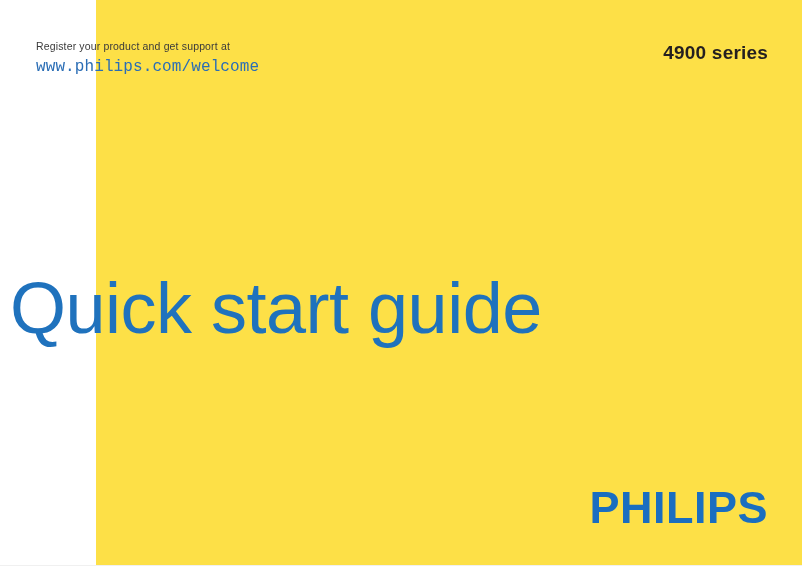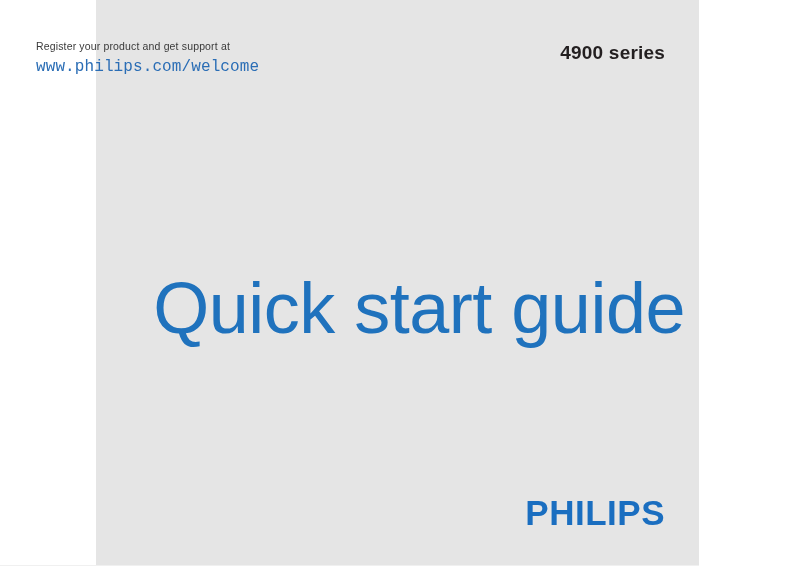--- a/index.html
+++ b/index.html
@@ -3,23 +3,23 @@
 <meta charset="utf-8">
 <title>Philips Quick start guide cover</title>
 <style>
   html, body {
     margin: 0;
     padding: 0;
     background: #ffffff;
   }
   .page {
     position: relative;
-    width: 699px;
+    width: 802px;
     height: 566px;
-    background: #e5e5e5;
+    background: #fde047;
     overflow: hidden;
     font-family: "Liberation Sans", sans-serif;
     border-bottom: 1px solid #f0f0f0;
     box-sizing: border-box;
   }
   
   .left-band {
     position: absolute;
     left: 0;
     top: 0;
@@ -60,21 +60,21 @@
     letter-spacing: 0.2px;
     white-space: nowrap;
     font-weight: bold;
   }
 
   .title {
     position: absolute;
     left: 0;
     right: 0;
     top: 272px;
-    text-align: right;
+    text-align: left;
     font-family: "Liberation Sans", sans-serif;
     font-weight: 300;
     font-size: 72px;
     line-height: 1;
     color: #1f72bd;
     letter-spacing: -0.5px;
     white-space: nowrap;
     padding-left: 24px;
   }
   
@@ -82,21 +82,21 @@
     display: inline-block;
     transform: translateX(-14px);
   }
 
   .logo {
     position: absolute;
     right: 34px;
     bottom: 35px;
     font-family: "Liberation Sans", sans-serif;
     font-weight: 700;
-    font-size: 35px;
+    font-size: 45px;
     line-height: 1;
     color: #1a6ec0;
     letter-spacing: 0.5px;
     white-space: nowrap;
   }
 </style>
 </head>
 <body>
 
 <div class="page">

